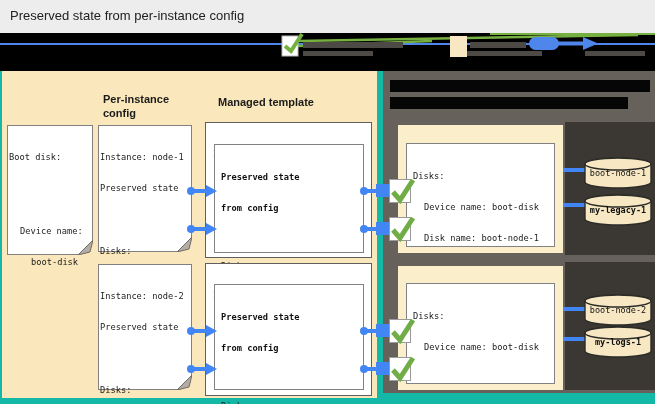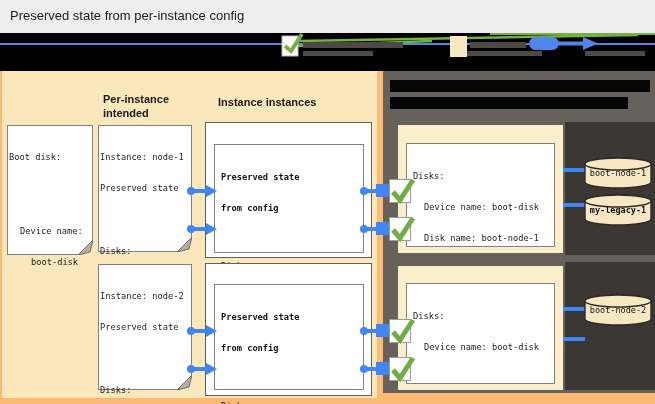--- a/index.html
+++ b/index.html
@@ -1,16 +1,16 @@
 <!DOCTYPE html>
 <html><head>
 <meta charset="utf-8">
 <style>
   html,body{margin:0;padding:0;background:#fff;}
-  .stage{position:relative;width:655px;height:404px;background:#fdba74;overflow:hidden;
+  .stage{position:relative;width:655px;height:404px;background:#14b8a6;overflow:hidden;
          font-family:"Liberation Sans",sans-serif;}
   .abs{position:absolute;}
   
   .titlebar{left:0;top:0;width:655px;height:33px;background:#ededed;}
   .pagetitle{left:10px;top:8px;font-size:13px;color:#202124;}
   
   .legendbar{left:0;top:33px;width:655px;height:38px;background:#000;}
   
   .panel-left{left:2px;top:71px;width:375px;height:327px;background:#fae7bb;}
   .panel-right{left:383px;top:71px;width:272px;height:322px;background:#66615b;}
@@ -100,23 +100,23 @@
     </svg>
   </div>
 
   <div class="abs panel-left"></div>
   <div class="abs panel-right"></div>
   <div class="abs darkcol r1"></div>
   <div class="abs darkcol r2"></div>
   <div class="abs hblob" style="left:390px;top:80px;width:260px;height:12px;"></div>
   <div class="abs hblob" style="left:390px;top:97px;width:238px;height:12px;"></div>
 
-  <div class="abs colhdr hdr2">Per-instance intended</div>
+  <div class="abs colhdr hdr2">Per-instance config</div>
   <div class="abs colhdr hdr3">
-    <div>Instance instances</div>
+    <div>Managed template</div>
     <div class="sub">(intended configuration, status)</div>
     <div>autogenerated</div>
   </div>
 
   <div class="abs doc mono pad" id="tpl-box">
     <div class="ln">Boot disk:</div>
     <div class="gap"></div><div class="gap"></div>
     <div class="ln ind1">Device name:</div>
     <div class="ln ind2">boot-disk</div>
     <svg class="abs fold" width="15" height="15">
@@ -287,14 +287,21 @@
     </svg>
     <span class="cyl-label b">my-legacy-1</span>
   </div>
   <div class="abs cyl" style="left:583px;top:293px;">
     <svg width="70" height="34">
       <path d="M2,8 A33,6 0 0 1 68,8 L68,26 A33,6 0 0 1 2,26 Z" fill="#f7e7c3" stroke="#2b2b28" stroke-width="1.4"></path>
       <ellipse cx="35" cy="8" rx="33" ry="6" fill="#f7e7c3" stroke="#2b2b28" stroke-width="1.4"></ellipse>
     </svg>
     <span class="cyl-label">boot-node-2</span>
   </div>
+  <div class="abs cyl" style="left:583px;top:325px;">
+    <svg width="70" height="34">
+      <path d="M2,8 A33,6 0 0 1 68,8 L68,26 A33,6 0 0 1 2,26 Z" fill="#f7e7c3" stroke="#2b2b28" stroke-width="1.4"></path>
+      <ellipse cx="35" cy="8" rx="33" ry="6" fill="#f7e7c3" stroke="#2b2b28" stroke-width="1.4"></ellipse>
+    </svg>
+    <span class="cyl-label b">my-logs-1</span>
+  </div>
 
 </div>
 
 </body></html>

